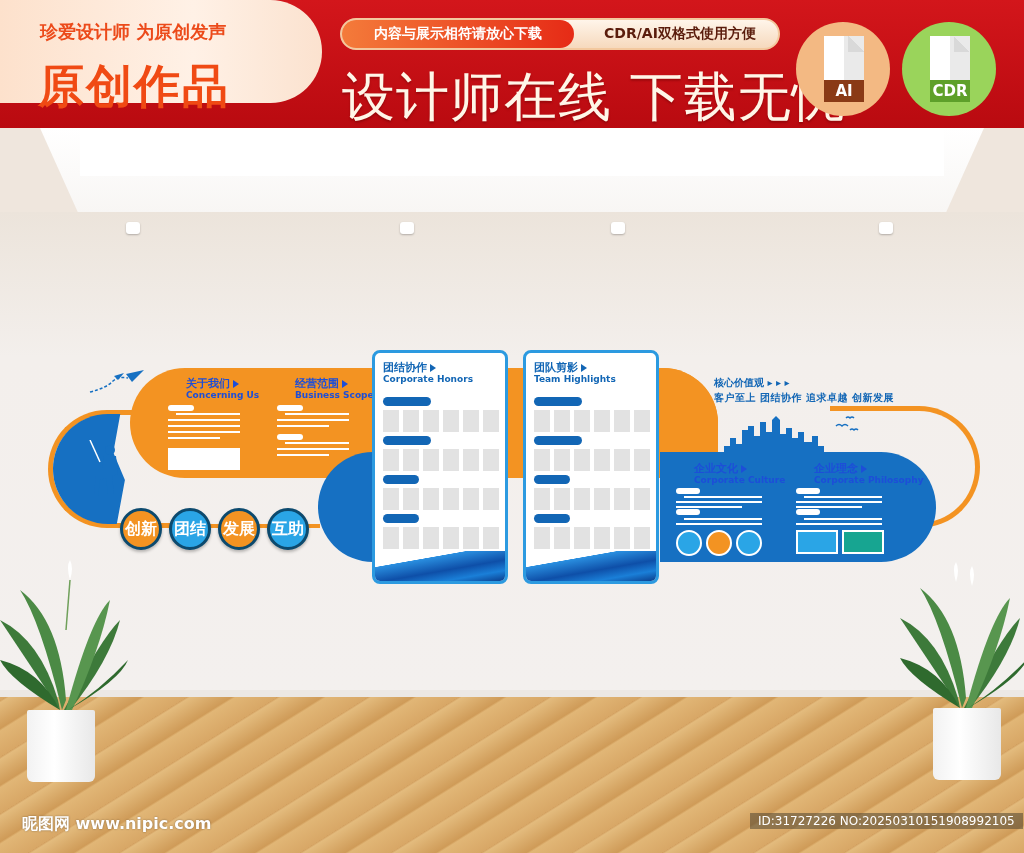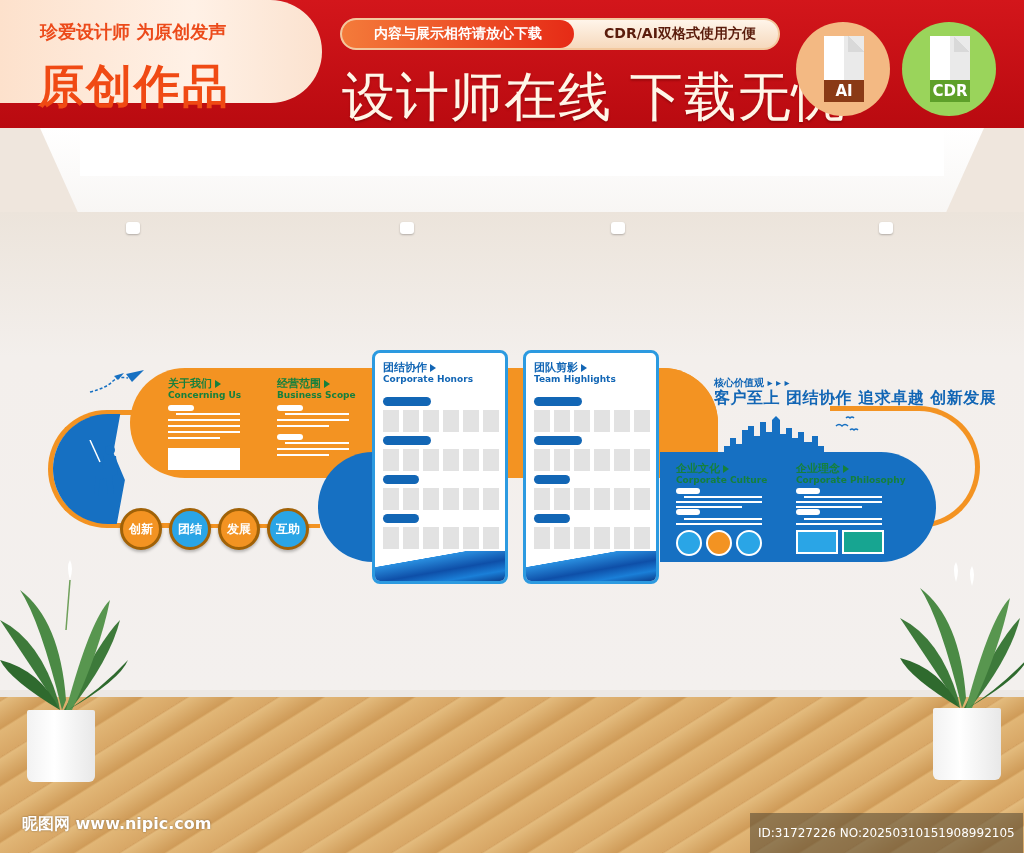--- a/index.html
+++ b/index.html
@@ -40,57 +40,57 @@
   .outline-right { position: absolute; left: 830px; top: 406px; width: 150px; height: 122px; border: 5px solid #f39322; border-left: none; border-radius: 0 62px 62px 0; }
   .climber-circle { position: absolute; left: 53px; top: 414px; width: 116px; height: 110px; background: #1670c2; border-radius: 55px 0 0 55px; clip-path: polygon(0 0, 58% 0, 52% 35%, 62% 60%, 55% 100%, 0 100%); }
   .climber { position: absolute; left: 86px; top: 440px; width: 40px; height: 60px; }
   .plane-trail { position: absolute; left: 88px; top: 368px; width: 60px; height: 30px; }
 
   .orange-pill { position: absolute; left: 130px; top: 368px; width: 588px; height: 110px; background: #f39322; border-radius: 55px; }
   .blue-pill-left { position: absolute; left: 318px; top: 452px; width: 120px; height: 110px; background: #1670c2; border-radius: 55px 0 0 55px; }
   .blue-pill-right { position: absolute; left: 660px; top: 452px; width: 276px; height: 110px; background: #1670c2; border-radius: 0 55px 55px 0; }
   .orange-right-cap { position: absolute; left: 660px; top: 368px; width: 58px; height: 84px; background: #f39322; border-radius: 0 55px 0 0; }
 
-  .sec-title { position: absolute; color: #15803d; font-weight: bold; white-space: nowrap; }
+  .sec-title { position: absolute; color: #1d4ed8; font-weight: bold; white-space: nowrap; margin-left: 18px; }
   .sec-title .cn { font-size: 11px; display: block; line-height: 13px; }
   .sec-title .en { font-size: 9px; display: block; line-height: 11px; }
   .tri { display: inline-block; width: 0; height: 0; border-left: 6px solid currentColor; border-top: 4px solid transparent; border-bottom: 4px solid transparent; margin-left: 3px; vertical-align: middle; }
 
   .bar-pill { position: absolute; height: 6px; border-radius: 3px; background: #fff; }
   .line { position: absolute; height: 2px; background: #fff; }
   .white-box { position: absolute; left: 168px; top: 448px; width: 72px; height: 22px; background: #fff; }
 
-  .value-circle { position: absolute; top: 508px; width: 42px; height: 42px; border-radius: 50%; border: 3px solid #a16207; box-shadow: 0 2px 3px rgba(0,0,0,0.25); color: #fff; font-size: 12px; font-weight: bold; display: flex; align-items: center; justify-content: center; }
+  .value-circle { position: absolute; top: 508px; width: 42px; height: 42px; border-radius: 50%; border: 3px solid #0c4a6e; box-shadow: 0 2px 3px rgba(0,0,0,0.25); color: #fff; font-size: 16px; font-weight: bold; display: flex; align-items: center; justify-content: center; }
   .connector { position: absolute; left: 110px; top: 524px; width: 210px; height: 4px; background: #f39322; }
 
   
   .board { position: absolute; top: 350px; width: 136px; height: 234px; background: #fff; border: 3px solid #2c9ae0; border-radius: 8px; overflow: hidden; }
   .board-title { position: absolute; left: 8px; top: 8px; color: #1266b5; font-weight: bold; white-space: nowrap; }
   .board-title .cn { font-size: 11px; display: block; line-height: 13px; }
   .board-title .en { font-size: 9px; display: block; line-height: 11px; }
   .board-bar { position: absolute; left: 8px; height: 9px; border-radius: 5px; background: #1266b5; }
   .tile-row { position: absolute; left: 8px; display: flex; gap: 4px; }
   .tile { width: 16px; height: 22px; background: #e2e2e2; }
   .board-wave { position: absolute; left: 0; bottom: 0; width: 100%; height: 30px; background: linear-gradient(170deg, transparent 30%, #2a8fe0 31%, #0e4fa8 60%, #1a7fd8 80%, #0b3f8e 100%); }
 
   .core-values { position: absolute; left: 714px; top: 376px; color: #1266b5; font-weight: bold; white-space: nowrap; }
   .core-values .k { font-size: 10px; display: block; line-height: 14px; }
-  .core-values .v { font-size: 16px; display: block; line-height: 16px; letter-spacing: 0.5px; }
+  .core-values .v { font-size: 10px; display: block; line-height: 16px; letter-spacing: 0.5px; }
   .skyline { position: absolute; left: 724px; top: 416px; width: 136px; height: 40px; }
 
   .mini-circle { position: absolute; top: 530px; width: 26px; height: 26px; border-radius: 50%; border: 2px solid #fff; }
   .mini-rect { position: absolute; top: 530px; width: 42px; height: 24px; border: 2px solid #fff; }
 
   
   .plant { position: absolute; width: 130px; height: 200px; }
   .pot { position: absolute; width: 68px; height: 72px; background: linear-gradient(90deg, #f2f2f2, #ffffff 40%, #e8e8e8); border-radius: 2px 2px 6px 6px; }
 
   
   .wm-left { position: absolute; left: 22px; top: 814px; color: #fff; font-size: 16px; font-weight: bold; white-space: nowrap; text-shadow: 0 0 2px rgba(0,0,0,0.4); }
-  .wm-right { position: absolute; left: 750px; top: 813px; height: 40px; padding: 0 8px; background: rgba(80,70,50,0.55); color: #fff; font-size: 12px; display: flex; align-items: center; white-space: nowrap; }
+  .wm-right { position: absolute; left: 750px; top: 813px; height: 16px; padding: 0 8px; background: rgba(80,70,50,0.55); color: #fff; font-size: 12px; display: flex; align-items: center; white-space: nowrap; }
 </style>
 </head>
 <body>
 
 <div class="banner">
   <div class="banner-left">
     <div class="slogan-small">珍爱设计师  为原创发声</div>
     <div class="slogan-big">原创作品</div>
   </div>
   <div class="pill">

